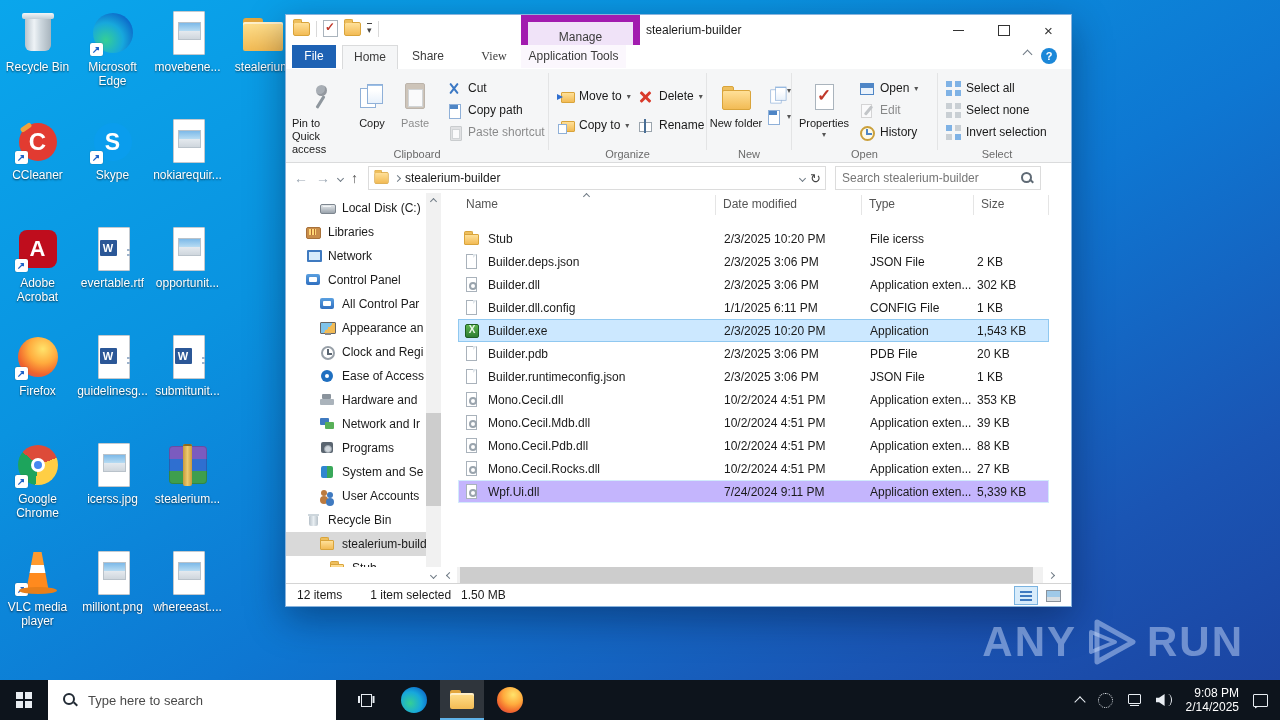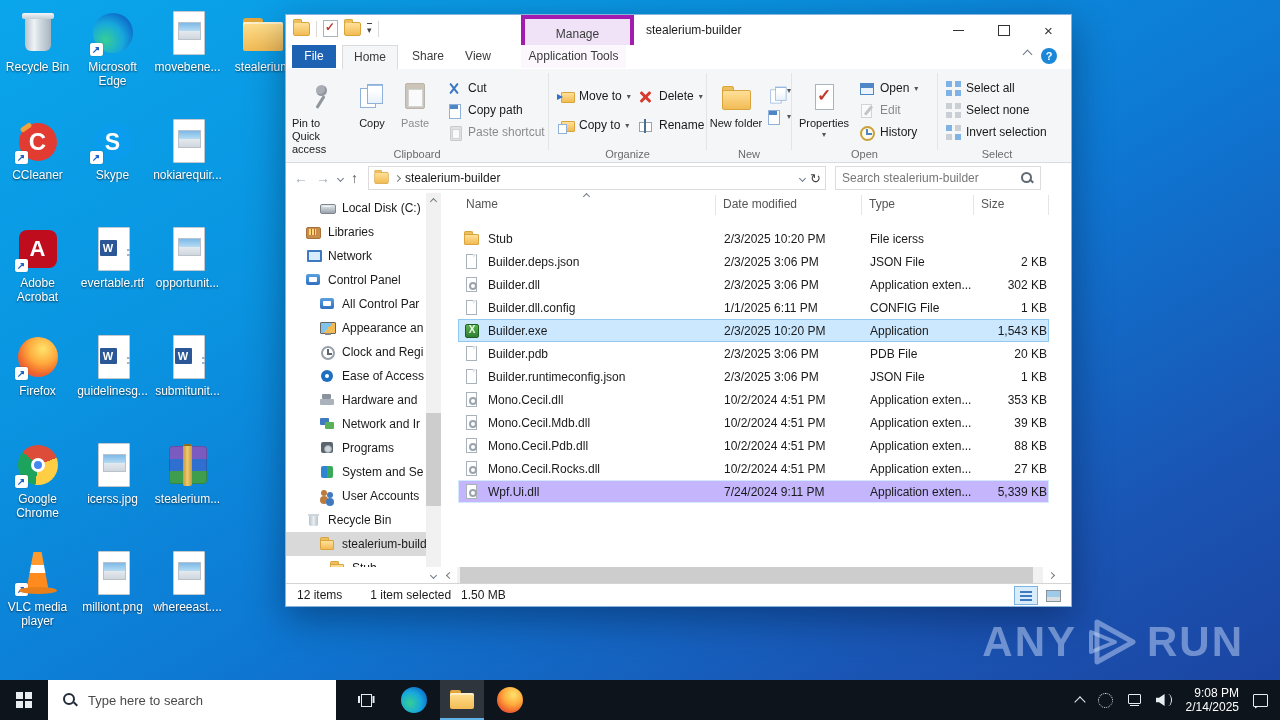--- a/index.html
+++ b/index.html
@@ -59,34 +59,34 @@
   .win{position:absolute;left:285px;top:14px;width:785px;height:591px;background:#fff;
     border:1px solid #88b3dd;box-shadow:0 12px 36px rgba(0,10,40,.4);font-size:12px;color:#1a1a1a;}
   .tbar{position:absolute;left:0;top:0;right:0;height:30px;background:#fff;}
   .qat{position:absolute;left:7px;top:5px;display:flex;align-items:center;gap:6px;}
   .qsep{width:1px;height:16px;background:#d9d9d9;}
   .mini-folder{width:15px;height:12px;background:linear-gradient(#ffe098,#f2bb55);border:1px solid #d9a43b;border-radius:2px;position:relative;}
   .mini-folder::before{content:"";position:absolute;left:-1px;top:-4px;width:7px;height:3px;background:#eebf5e;border:1px solid #d9a43b;border-bottom:none;border-radius:2px 2px 0 0;}
   .mini-check{width:13px;height:15px;background:#fff;border:1px solid #aab4bd;position:relative;}
   .mini-check::after{content:"✓";position:absolute;left:1px;top:-1px;color:#c0392b;font-size:12px;font-weight:bold;}
   .qcaret{font-size:9px;color:#444;line-height:10px;border-top:1px solid #444;padding-top:1px;}
-  .ctxtab{position:absolute;left:235px;top:0;width:105px;height:30px;background:#f0e3f8;border:4px solid #a21caf;
+  .ctxtab{position:absolute;left:235px;top:0;width:105px;height:30px;background:#f0e3f8;border:7px solid #a21caf;
     text-align:center;line-height:30px;color:#3b3b3b;}
   .wtitle{position:absolute;left:360px;top:0;height:30px;line-height:30px;color:#1a1a1a;}
   .wctl{position:absolute;top:0;width:45px;height:30px;display:flex;align-items:center;justify-content:center;}
   .wctl.min{right:90px;} .wctl.max{right:45px;} .wctl.cls{right:0;}
   .glyph-min{width:11px;height:1px;background:#333;}
   .glyph-max{width:10px;height:9px;border:1px solid #333;}
   .glyph-cls{font-size:15px;color:#333;line-height:15px;}
 
   .tabs{position:absolute;left:0;top:30px;right:0;height:24px;background:#fff;border-bottom:1px solid #dadbdc;}
   .tab{position:absolute;top:0;height:23px;line-height:23px;text-align:center;color:#3b3b3b;}
   .tab.file{left:6px;width:44px;background:#1e62b4;color:#fff;}
   .tab.home{left:56px;width:54px;background:#f5f6f7;border:1px solid #dadbdc;border-bottom:none;height:23px;}
-  .tab.share{left:116px;width:52px;} .tab.view{left:168px;width:48px;}
+  .tab.share{left:116px;width:52px;} .tab.view{left:184px;width:48px;font-family:Liberation Serif, serif;}
   .tab.apptools{left:235px;width:105px;background:#fbf7fd;}
   .rib-collapse{position:absolute;right:40px;top:6px;}
   .help-btn{position:absolute;right:14px;top:3px;width:16px;height:16px;border-radius:50%;background:#1b87d8;color:#fff;
     font-size:11px;font-weight:bold;text-align:center;line-height:16px;}
 
   .ribbon{position:absolute;left:0;top:54px;right:0;height:93px;background:#f5f6f7;border-bottom:1px solid #dadbdc;display:flex;}
   .rgroup{position:relative;height:100%;flex:none;}
   .rsep{width:1px;background:#e3e4e5;margin:4px 0 12px 0;flex:none;}
   .glabel{position:absolute;left:0;right:0;bottom:2px;text-align:center;color:#6b6b6b;font-size:11px;}
   .rbig{position:absolute;top:12px;width:58px;height:74px;display:flex;flex-direction:column;align-items:center;text-align:left;color:#1a1a1a;}
@@ -215,21 +215,21 @@
   .fic::before,.fic::after{content:"";position:absolute;}
   .fic[data-kind="folder"]::before{left:0;top:0;width:7px;height:3px;background:#eebf5e;border:1px solid #d9a43b;border-bottom:none;border-radius:2px 2px 0 0;}
   .fic[data-kind="folder"]::after{left:0;top:3px;width:15px;height:11px;background:linear-gradient(#ffe098,#f2bb55);border:1px solid #d9a43b;border-radius:1px;box-sizing:border-box;}
   .fic[data-kind="file"]::before,.fic[data-kind="dll"]::before{left:2px;top:0;width:11px;height:15px;background:#fff;border:1px solid #a9b2bb;box-sizing:border-box;}
   .fic[data-kind="file"]::after{left:9px;top:0;border:2px solid;border-color:#dfe5ea transparent transparent #dfe5ea;}
   .fic[data-kind="dll"]::after{left:5px;top:5px;width:4px;height:4px;border:2px solid #9aa4ad;border-radius:50%;}
   .fic[data-kind="exe"]::before{left:1px;top:1px;width:14px;height:14px;border-radius:2px;background:linear-gradient(#5cb44c,#2e7d32);border:1px solid #1d5e22;box-sizing:border-box;}
   .fic[data-kind="exe"]::after{content:"X";left:0;top:1px;width:16px;text-align:center;color:#eaf5ea;font-size:10px;font-weight:bold;}
   .c-name{margin-left:8px;width:227px;white-space:nowrap;overflow:hidden;}
   .c-date{position:absolute;left:265px;} .c-type{position:absolute;left:411px;width:104px;white-space:nowrap;overflow:hidden;}
-  .c-size{position:absolute;left:518px;width:70px;text-align:right;}
+  .c-size{position:absolute;left:518px;width:70px;text-align:left;}
 
   .hscroll{position:absolute;left:0;top:552px;right:0;height:16px;background:#fff;display:flex;align-items:center;}
   .hs-btn{width:16px;height:16px;display:flex;align-items:center;justify-content:center;flex:none;}
   .hs-navdown{margin-left:139px;}
   .hs-track{width:586px;height:16px;background:#f1f1f1;position:relative;flex:none;}
   .hs-thumb{position:absolute;left:3px;top:0;width:573px;height:16px;background:#cdcdcd;}
 
   .sbar{position:absolute;left:0;top:568px;right:0;height:22px;border-top:1px solid #d4d4d4;background:#fff;display:flex;align-items:center;}
   .sbar .st1{margin-left:11px;} .sbar .st2{margin-left:28px;} .sbar .st3{margin-left:10px;}
   .viewbtns{position:absolute;right:6px;top:2px;display:flex;gap:3px;}

